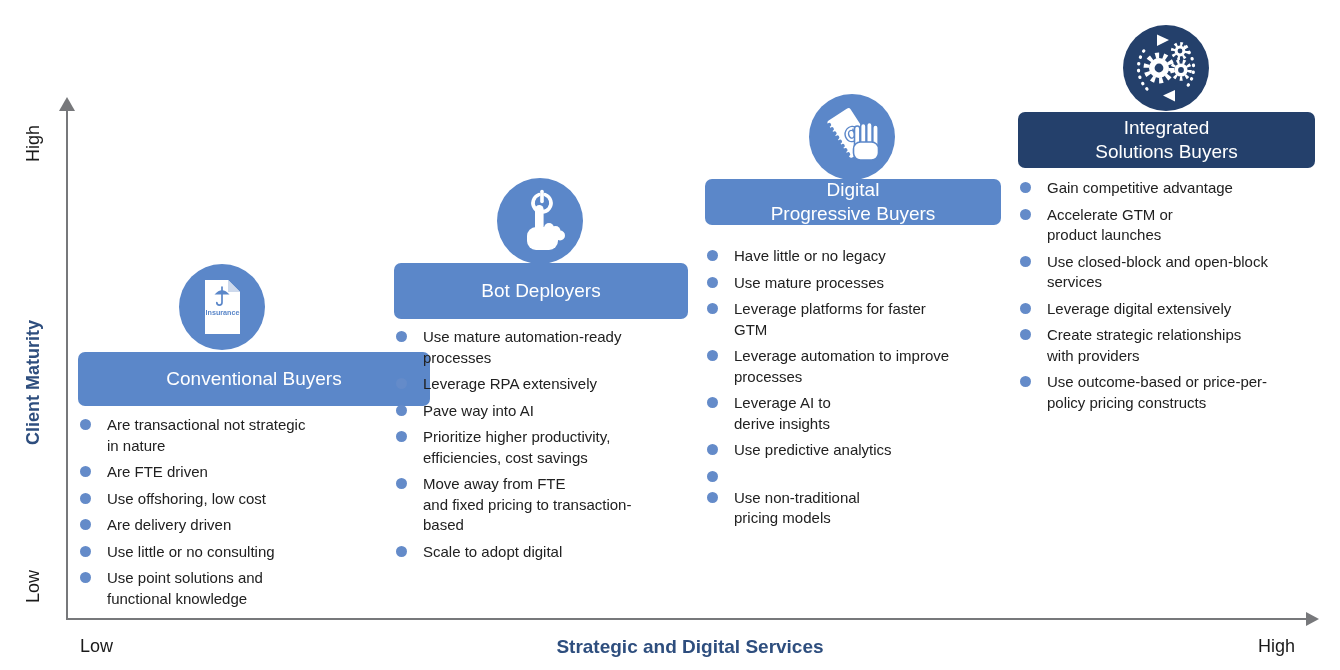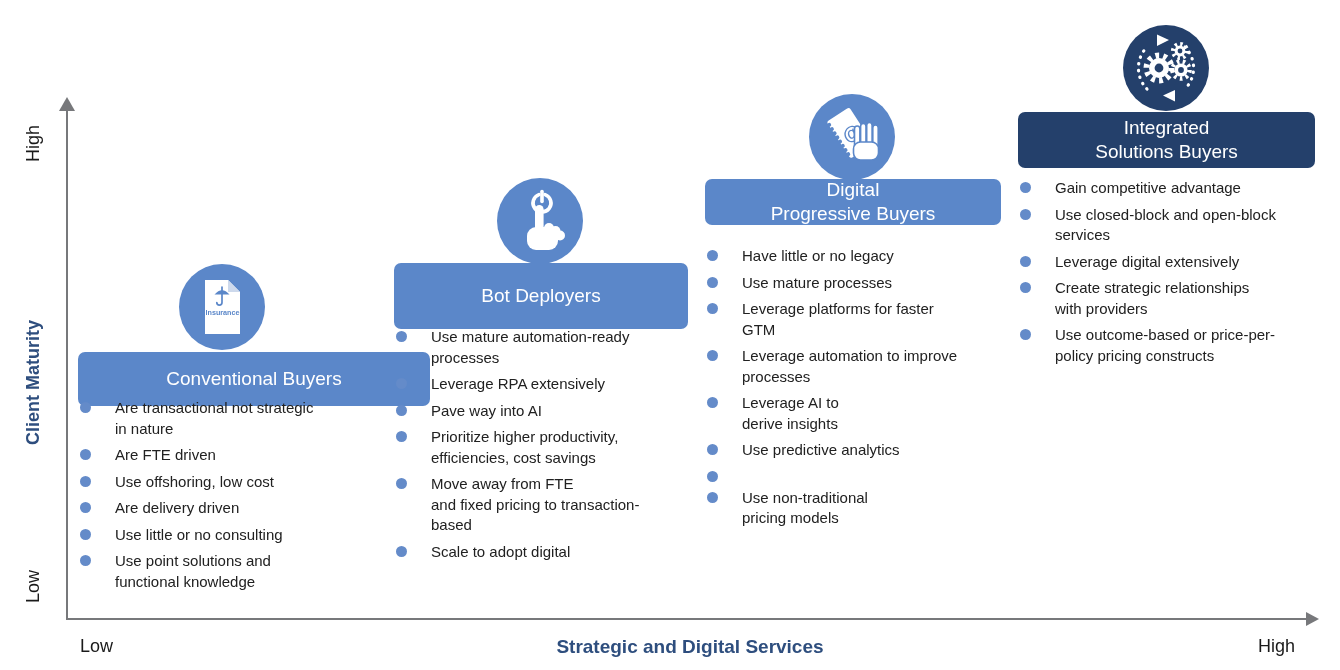--- a/index.html
+++ b/index.html
@@ -35,25 +35,25 @@
   .col{position:absolute;inset:0;}
   .icon{position:absolute;width:86px;height:86px;}
   .icon circle.bg{fill:var(--accent-blue);}
   .col4 .icon circle.bg{fill:var(--dark-navy);}
   .hdr{
     position:absolute;background:var(--accent-blue);color:#fff;font-size:19px;line-height:24px;
     display:flex;align-items:center;justify-content:center;text-align:center;white-space:pre-line;border-radius:7px;
   }
   .col4 .hdr{background:var(--dark-navy);}
   .blist{position:absolute;list-style:none;}
-  .bi{display:flex;margin-bottom:6px;gap:8px;}
+  .bi{display:flex;margin-bottom:6px;}
   .dot{width:11px;height:11px;border-radius:50%;background:var(--bullet-blue);flex:0 0 11px;margin-top:4px;}
   .bt{margin-left:16px;font-size:15px;line-height:20.5px;color:var(--body-text);white-space:pre-line;}
-  .col1 .icon{left:179px;top:264px;} .col1 .hdr{left:78px;top:352px;width:352px;height:54px;} .col1 .blist{left:80px;top:398px;width:302px;}
-  .col2 .icon{left:497px;top:178px;} .col2 .hdr{left:394px;top:263px;width:294px;height:66px;} .col2 .blist{left:396px;top:327px;width:302px;}
+  .col1 .icon{left:179px;top:264px;} .col1 .hdr{left:78px;top:352px;width:352px;height:54px;} .col1 .blist{left:80px;top:415px;width:302px;}
+  .col2 .icon{left:497px;top:178px;} .col2 .hdr{left:394px;top:263px;width:294px;height:56px;} .col2 .blist{left:396px;top:327px;width:302px;}
   .col3 .icon{left:809px;top:94px;}  .col3 .hdr{left:705px;top:179px;width:296px;height:46px;} .col3 .blist{left:707px;top:246px;width:308px;}
   .col4 .icon{left:1123px;top:25px;} .col4 .hdr{left:1018px;top:112px;width:297px;height:56px;} .col4 .blist{left:1020px;top:178px;width:302px;}
   .icon text{font-family:"Liberation Sans",sans-serif;}
 </style>
 </head>
 <body>
 
 <div class="stage">
 
   <div class="yaxis-line"></div>
@@ -242,20 +242,25 @@
     </svg>
     <header class="hdr">Integrated
 Solutions Buyers</header>
     <ul class="blist">
       <li class="bi">
           <span class="dot"></span>
           <span class="bt">Gain competitive advantage</span>
         </li>
       <li class="bi">
           <span class="dot"></span>
+          <span class="bt">Accelerate GTM or
+product launches</span>
+        </li>
+      <li class="bi">
+          <span class="dot"></span>
           <span class="bt">Use closed-block and open-block
 services</span>
         </li>
       <li class="bi">
           <span class="dot"></span>
           <span class="bt">Leverage digital extensively</span>
         </li>
       <li class="bi">
           <span class="dot"></span>
           <span class="bt">Create strategic relationships

